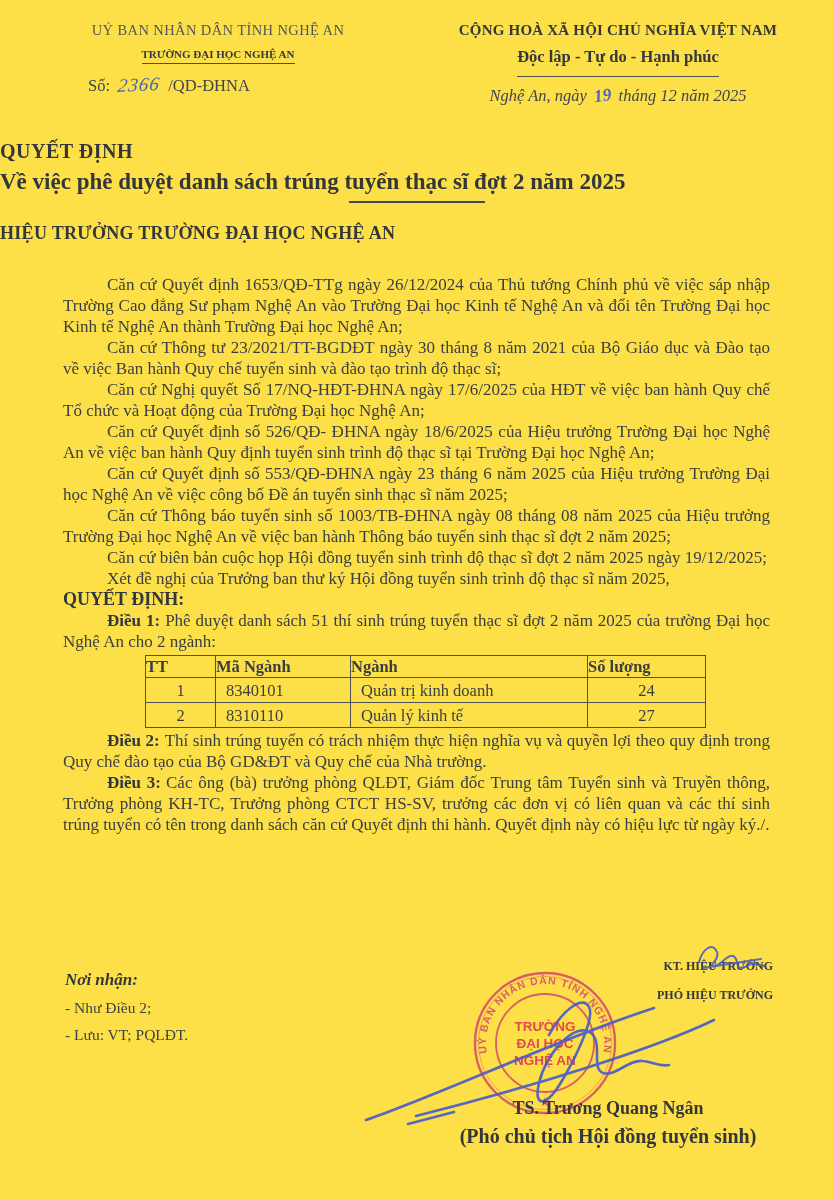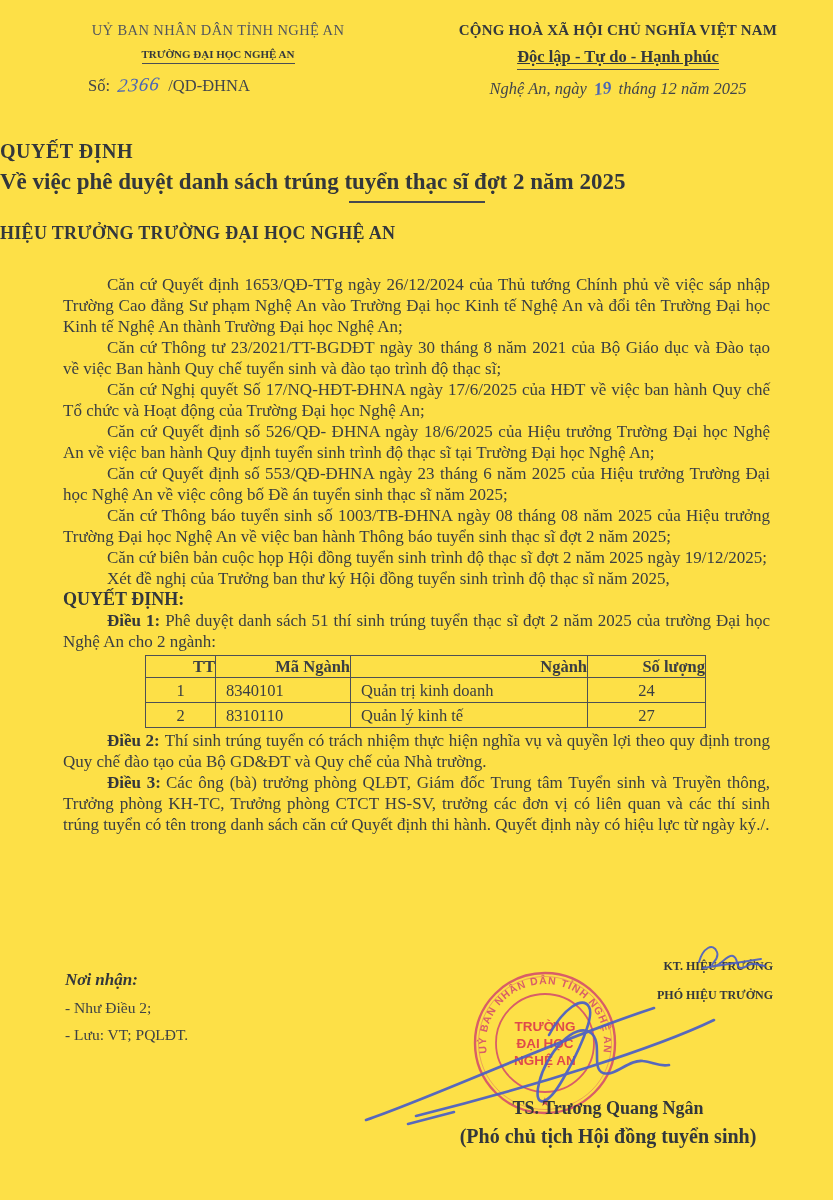--- a/index.html
+++ b/index.html
@@ -14,40 +14,40 @@
   .hdr-left { position:absolute; left:72px; top:22px; width:292px; text-align:center; }
   .hdr-right { position:absolute; left:446px; top:22px; width:344px; text-align:center; }
   .hdr-authority { font-size:14.5px; color:#52565e; letter-spacing:.4px; }
   .hdr-org { margin-top:9px; font-size:11px; font-weight:bold; color:#34383d; }
   .hdr-org .u { display:inline-block; padding-bottom:3px; border-bottom:1.5px solid #4a4e54; }
   .hdr-number { margin-top:10px; font-size:16.5px; text-align:left; padding-left:16px; color:#41454b; }
   .hdr-number .hand { display:inline-block; color:#4a66b6; font-style:italic; font-size:19px;
     letter-spacing:1px; transform:skewX(-10deg) rotate(-3deg); margin:0 4px; }
   .hdr-national { font-size:15px; font-weight:bold; color:#34383d; letter-spacing:.2px; }
   .hdr-motto { margin-top:8px; font-size:16.5px; font-weight:bold; color:#34383d; }
-  .hdr-motto .u { display:inline-block; padding-bottom:2px; border-bottom:1.5px solid #4a4e54;text-decoration:underline; }
+  .hdr-motto .u { display:inline-block; padding-bottom:9px; border-bottom:1.5px solid #4a4e54; }
   .hdr-date { margin-top:8px; font-size:16.5px; font-style:italic; color:#41454b; }
   .hdr-date .hand { display:inline-block; color:#4a66b6; font-size:17.5px;
     transform:rotate(-8deg); margin:0 3px; font-weight:bold; }
   
   .title-block { text-align:left; margin-top:18px; color:#33373c; }
   .doc-type { font-size:20px; font-weight:bold; letter-spacing:.5px; }
   .doc-subject { margin-top:6px; font-size:23px; font-weight:bold; }
   .title-sep { width:136px; border-bottom:2px solid #45494f; margin:6px auto 0; }
   .doc-issuer { margin-top:20px; font-size:18px; font-weight:bold; letter-spacing:.3px; }
   
   .body { margin:30px 63px 0; font-size:17px; line-height:21px; }
   .body p { text-indent:44px; text-align:justify; margin:0; }
   .decision-heading { text-align:center; font-size:18px; font-weight:bold;
     color:#33373c; margin:10px 0 3px; text-indent:0 !important; }
   .art-label { font-weight:bold; color:#33373c; margin-right:5px; }
   
   table.nganh { border-collapse:collapse; margin:3px 0 2px 82px; table-layout:fixed; }
   table.nganh th, table.nganh td { border:1px solid #4d5055; font-size:16.5px; color:#3a3e43; }
-  table.nganh th { height:21px; font-weight:bold; text-align:right; }
+  table.nganh th { height:21px; font-weight:bold; text-align:left; }
   table.nganh td { height:25px; }
   td.c, th.c { text-align:center; }
   td.l { text-align:left; padding-left:10px; }
   
   .footer { position:absolute; left:63px; top:952px; width:707px; height:246px; }
   .recipients { position:absolute; left:2px; top:18px; }
   .recipients-label { font-size:17px; font-weight:bold; font-style:italic; color:#33373c; }
   .recipients-item { font-size:15.5px; margin-top:9px; color:#3d4146; }
   .sig-head { position:absolute; left:380px; top:0; width:330px; text-align:right;
     font-weight:bold; font-size:12px; line-height:29px; color:#33373c; }

